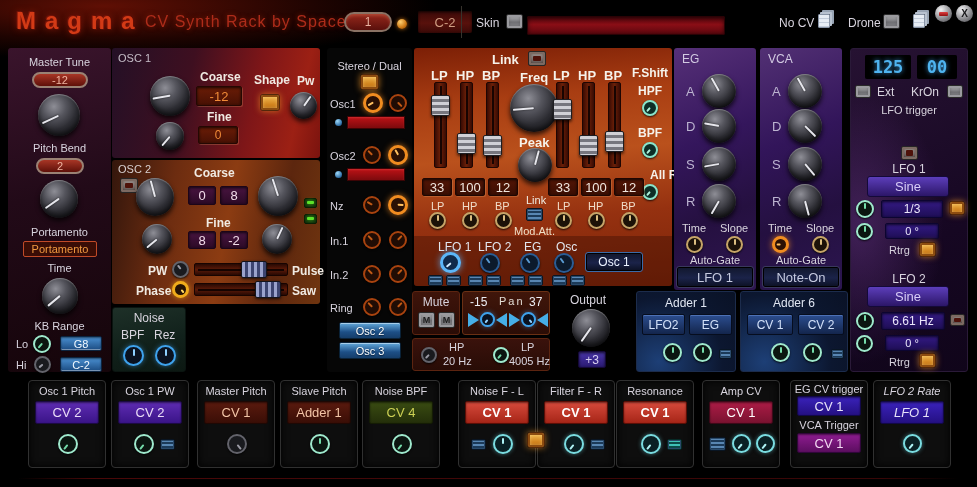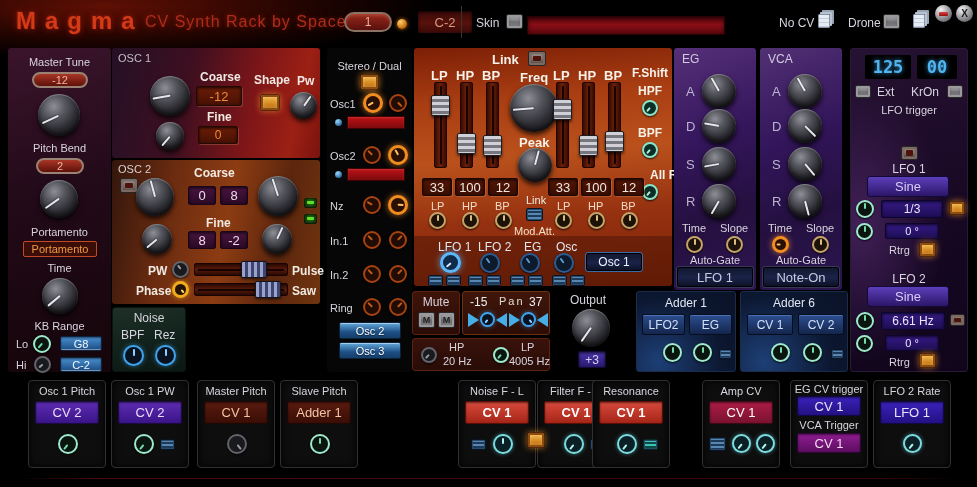--- a/index.html
+++ b/index.html
@@ -583,39 +583,46 @@
         <i class="ind" style="transform:rotate(140deg)"></i>
       </div>
   </div>
   <div class="slot" style="left:280px;top:380px;">
     <div class="lbl lblc" style="left:0;top:4px;width:100%;">Slave Pitch</div>
     <div class="sv dv-maroon" style="top:20px;">Adder 1</div>
     <div class="rk rk-gr" style="left:29px;top:53px;width:20px;height:20px;">
         <i class="ind"></i>
       </div>
   </div>
+  <div class="slot" style="left:362px;top:380px;">
+    <div class="lbl lblc" style="left:0;top:4px;width:100%;">Noise BPF</div>
+    <div class="sv dv-green" style="top:20px;">CV 4</div>
+    <div class="rk rk-gr" style="left:29px;top:53px;width:20px;height:20px;">
+        <i class="ind" style="transform:rotate(-140deg)"></i>
+      </div>
+  </div>
   <div class="slot" style="left:458px;top:380px;">
     <div class="lbl lblc" style="left:0;top:4px;width:100%;">Noise F - L</div>
     <div class="sv dv-red" style="top:20px;">CV 1</div>
     <div class="bbtn" style="left:12px;top:58px;width:15px;height:11px;"></div>
     <div class="rk rk-tl2" style="left:34px;top:53px;width:20px;height:20px;">
         <i class="ind" style="transform:rot
 ate(-140deg)"></i>
       </div>
     <div class="obtn" style="left:68px;top:51px;width:18px;height:16px;z-index:5;"></div>
   </div>
   <div class="slot" style="left:537px;top:380px;">
     <div class="lbl lblc" style="left:0;top:4px;width:100%;">Filter F - R</div>
     <div class="sv dv-red" style="top:20px;">CV 1</div>
     <div class="rk rk-tl2" style="left:26px;top:53px;width:20px;height:20px;">
         <i class="ind" style="transform:rotate(-140deg)"></i>
       </div>
     <div class="bbtn" style="left:52px;top:58px;width:15px;height:11px;"></div>
   </div>
-  <div class="slot" style="left:592px;top:380px;text-decoration:underline;">
+  <div class="slot" style="left:616px;top:380px;text-decoration:underline;">
     <div class="lbl lblc" style="left:0;top:4px;width:100%;">Resonance</div>
     <div class="sv dv-red" style="top:20px;">CV 1</div>
     <div class="rk rk-tl2" style="left:24px;top:53px;width:20px;height:20px;">
         <i class="ind" style="transform:rotate(-140deg)"></i>
       </div>
     <div class="bbtn bbtn-t" style="left:50px;top:58px;width:15px;height:11px;"></div>
   </div>
   <div class="slot" style="left:702px;top:380px;">
     <div class="lbl lblc" style="left:0;top:4px;width:100%;">Amp CV</div>
     <div class="sv dv-crimson" style="top:20px;">CV 1</div>
@@ -626,21 +633,21 @@
     <div class="rk rk-tl2" style="left:53px;top:53px;width:19px;height:19px;">
         <i class="ind" style="transform:rotate(-140deg)"></i>
       </div>
   </div>
   <div class="slot" style="left:790px;top:380px;">
     <div class="lbl lblc" style="left:0;top:2px;width:100%;">EG CV trigger</div>
     <div class="sv dv-blue" style="top:15px;height:20px;">CV 1</div>
     <div class="lbl lblc" style="left:0;top:38px;width:100%;">VCA Trigger</div>
     <div class="sv dv-magenta" style="top:52px;height:20px;">CV 1</div>
   </div>
-  <div class="slot" style="left:873px;top:380px;">
+  <div class="slot" style="left:873px;top:380px;font-style:italic;">
     <div class="lbl lblc" style="left:0;top:4px;width:100%;">LFO 2 Rate</div>
     <div class="sv dv-blue" style="top:20px;">LFO 1</div>
     <div class="rk rk-tl2" style="left:29px;top:53px;width:19px;height:19px;">
         <i class="ind" style="transform:rotate(-140deg)"></i>
       </div>
   </div>
 
   <div class="ab" style="left:18px;top:478px;width:940px;height:1px;background:linear-gradient(90deg,transparent,#4a0808 8%,#380606 92%,transparent);"></div>
 </div>
 

